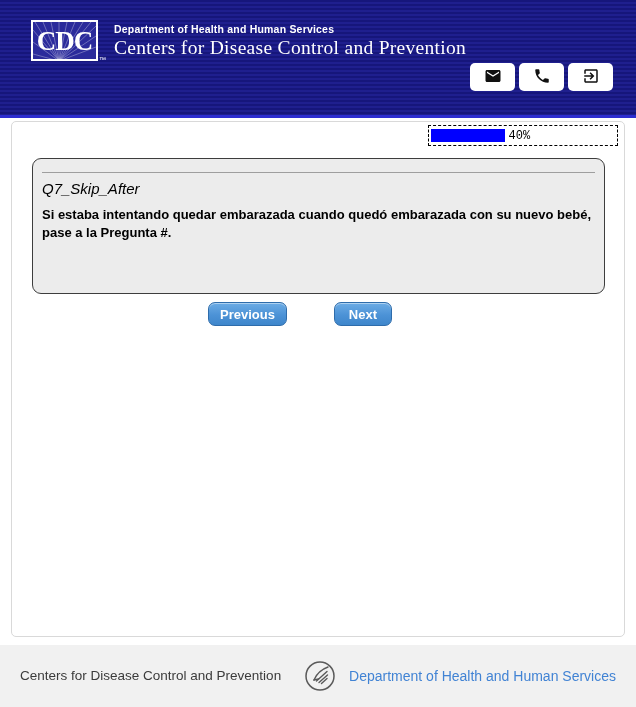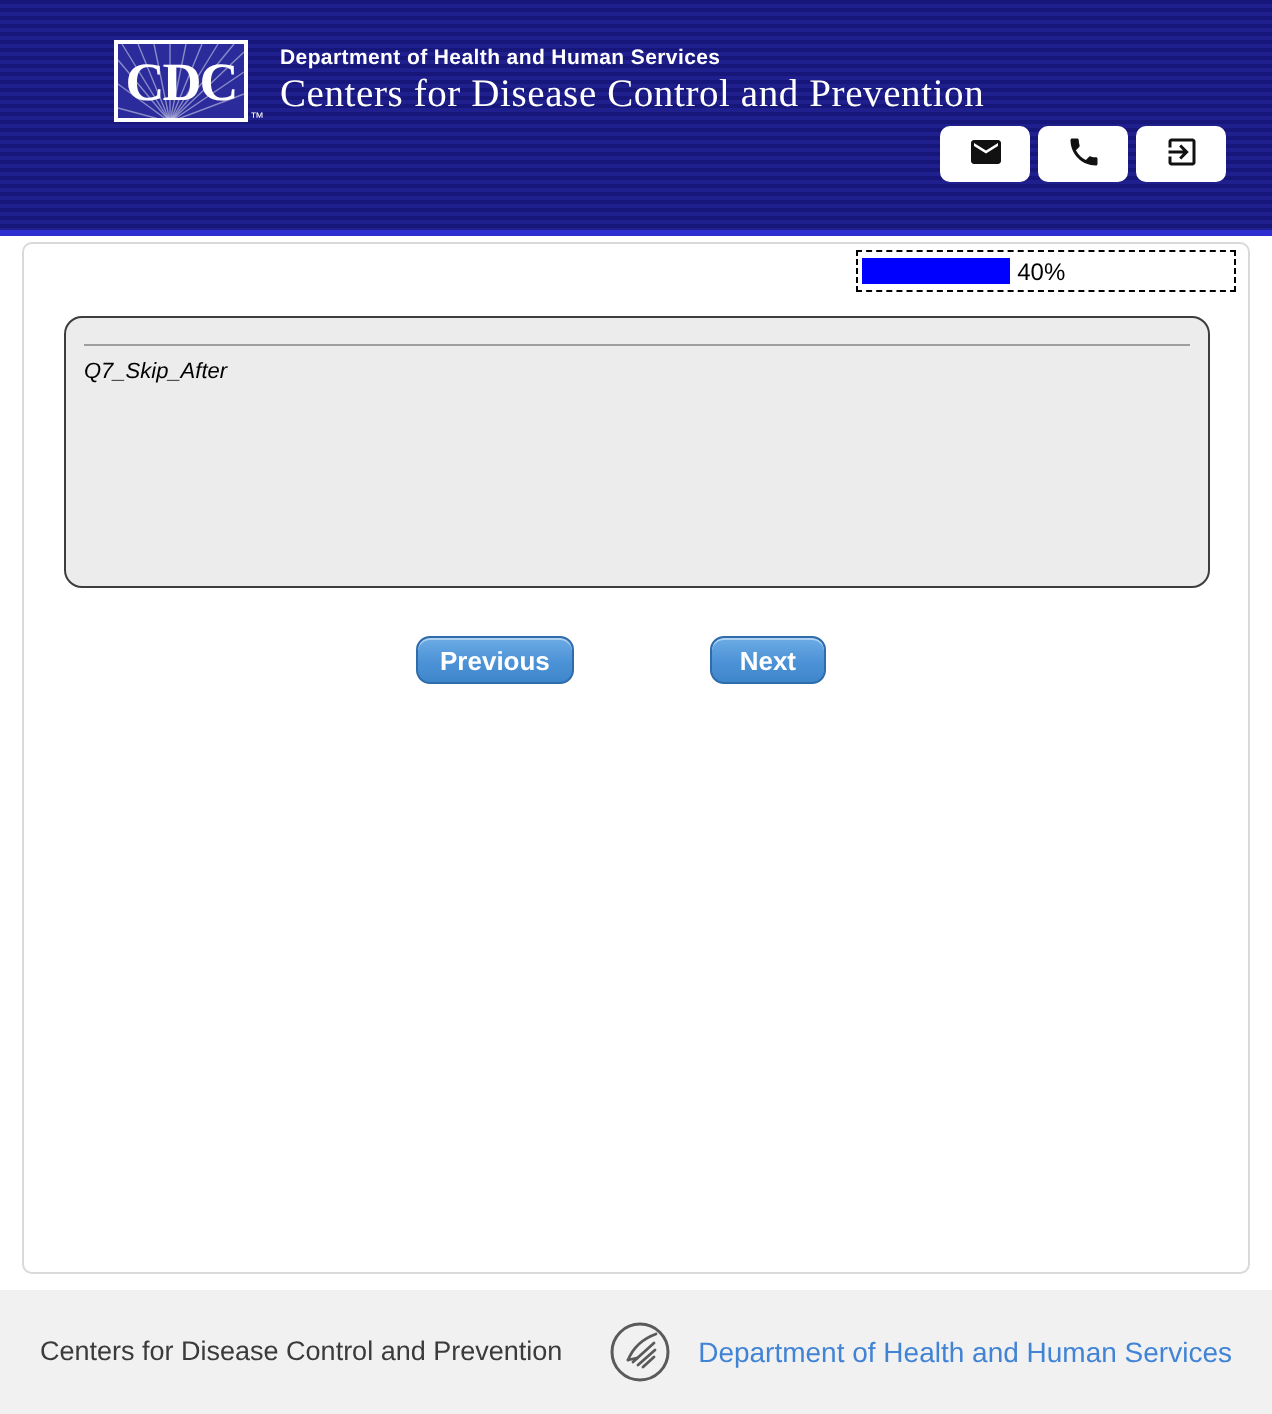--- a/index.html
+++ b/index.html
@@ -8,21 +8,21 @@
     position:relative; width:636px; height:707px; overflow:hidden;
     font-family:"Liberation Sans", sans-serif; background:#ffffff;
   }
 
   
   .header {
     position:absolute; top:0; left:0; width:636px; height:118px;
     background:repeating-linear-gradient(180deg, #16167b 0px, #16167b 2px, #1f1f8e 2px, #1f1f8e 4px);
     border-bottom:3px solid #2d2dd0;
   }
-  .logo-row { position:absolute; top:20px; left:31px; display:flex; align-items:flex-start;margin-left:26px; }
+  .logo-row { position:absolute; top:20px; left:31px; display:flex; align-items:flex-start; }
   .cdc-box { display:block; }
   .logo-tm { color:#ffffff; font-size:7px; align-self:flex-end; margin:0 0 -2px 1px; }
   .header-text { margin-left:8px; color:#ffffff; padding-top:3px; }
   .dept-line { font-size:10.5px; font-weight:bold; letter-spacing:0.2px; }
   .org-line { font-family:"Liberation Serif", serif; font-size:19.5px; margin-top:2px; letter-spacing:0.3px; }
 
   .action-group { position:absolute; top:63px; right:23px; display:flex; gap:4px; }
   .action-btn {
     width:45px; height:28px; background:#ffffff; border:none; border-radius:5px;
     display:flex; align-items:center; justify-content:center; cursor:pointer;
@@ -35,34 +35,34 @@
     background:#ffffff; border:1px solid #d9d9d9; border-radius:5px;
   }
 
   
   .progress-box {
     position:absolute; top:3px; left:416px; width:190px; height:21px;
     border:1px dashed #000000; background:#ffffff;
     display:flex; align-items:center; padding:2px;
   }
   .progress-fill { height:13px; background:#0000ff; width:40%; }
-  .progress-label { font-size:12px; color:#000000; margin-left:4px; line-height:1; }
+  .progress-label { font-size:12px; color:#000000; margin-left:4px; line-height:1;font-family:Liberation Mono, monospace; }
 
   
   .question-box {
     position:absolute; top:36px; left:20px; width:573px; height:136px;
     background:#ececec; border:1px solid #3d3d3d; border-radius:9px;
     padding:13px 9px 0 9px;
   }
   .question-sep { border:none; border-top:1px solid #9e9e9e; margin:0 0 7px 0; }
-  .question-code { font-style:italic; font-size:11px; color:#000000; margin-bottom:9px; }
+  .question-code { font-style:italic; font-size:15px; color:#000000; margin-bottom:9px; }
   .question-text { font-weight:bold; font-size:13px; line-height:1.4; color:#000000; max-width:563px; }
 
   
-  .btn-row { position:absolute; top:196px; left:196px; display:flex; gap:68px; }
+  .btn-row { position:absolute; top:180px; left:196px; display:flex; gap:47px; }
   .nav-btn {
     min-width:58px; height:24px; padding:0 11px;
     background:linear-gradient(180deg, #6cace5 0%, #4c92d6 55%, #3e86cb 100%);
     border:1px solid #2e6cab; border-radius:7px;
     color:#ffffff; font-weight:bold; font-size:13px; cursor:pointer;
     box-shadow:inset 0 1px 0 rgba(255,255,255,0.45);
     font-family:"Liberation Sans", sans-serif;
   }
 
   
@@ -140,20 +140,21 @@
   <div class="container">
 
     <div class="progress-box">
       <div class="progress-fill" style="width: 40%;"></div>
       <span class="progress-label">40%</span>
     </div>
 
     <div class="question-box">
       <hr class="question-sep">
       <div class="question-code">Q7_Skip_After</div>
+      <div class="question-text">Si estaba intentando quedar embarazada cuando quedó embarazada con su nuevo bebé, pase a la Pregunta #.</div>
     </div>
 
     <div class="btn-row">
       <button class="nav-btn">Previous</button>
       <button class="nav-btn">Next</button>
     </div>
 
   </div>
 
   <div class="footer">

